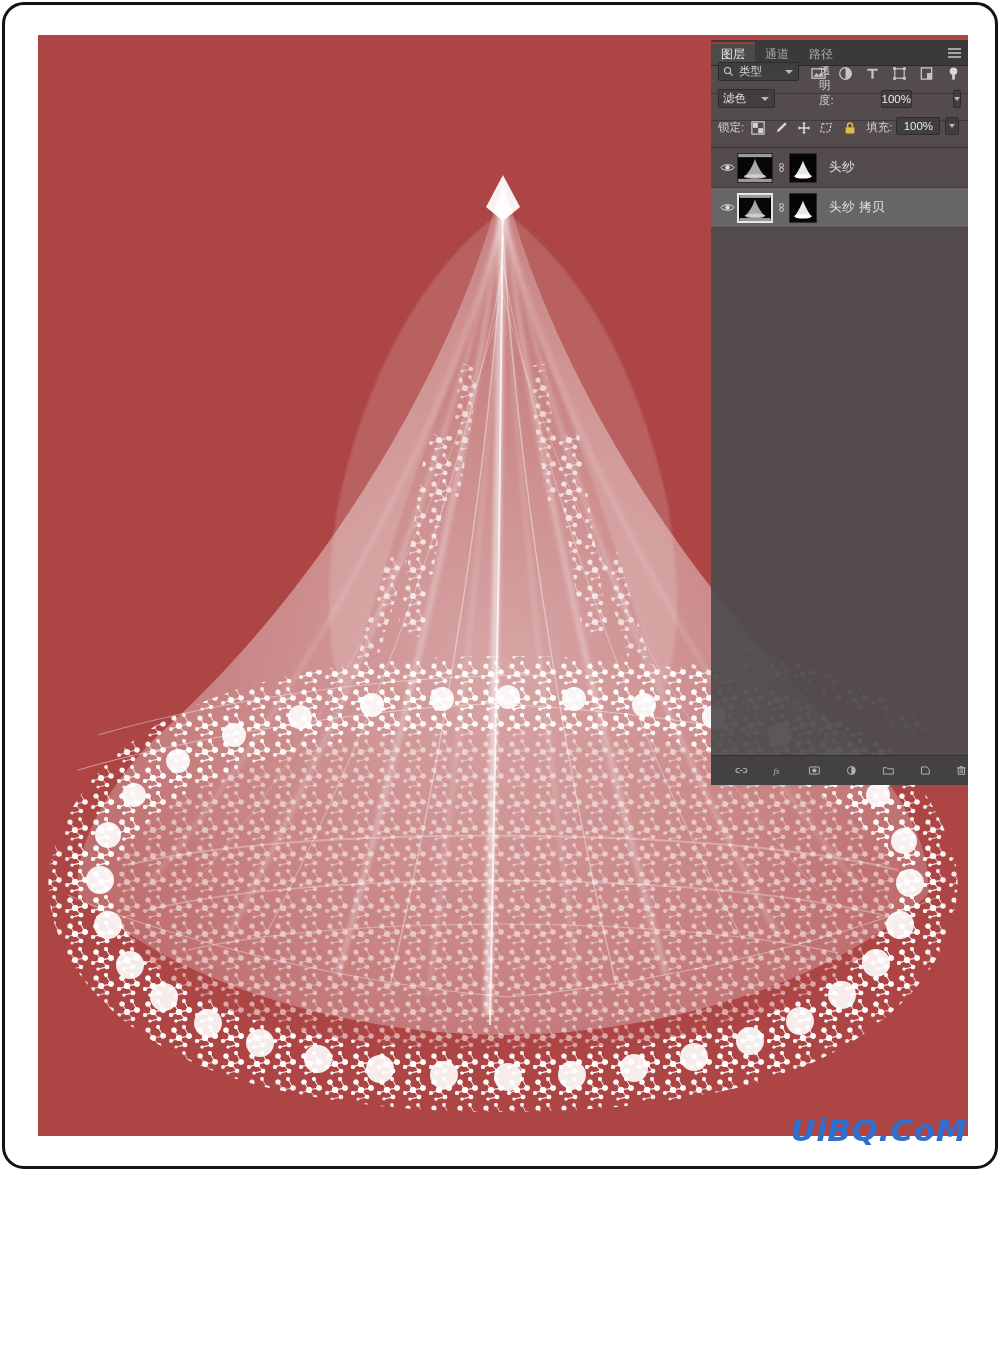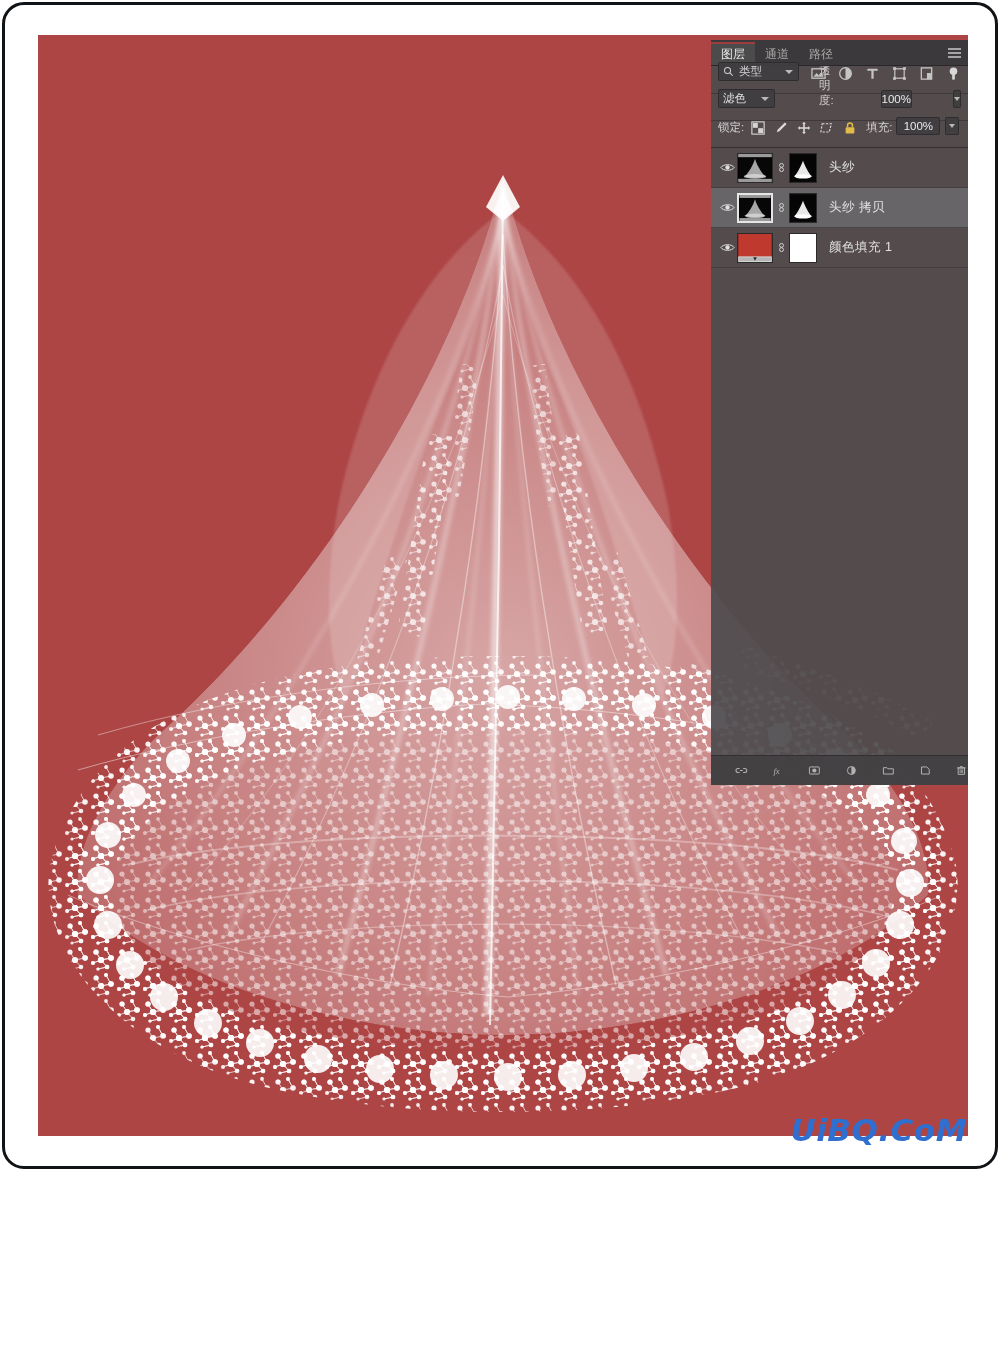--- a/index.html
+++ b/index.html
@@ -555,42 +555,20 @@
               </svg>
             </div>
             <svg class="mask-thumb" viewBox="0 0 28 30">
               <rect width="28" height="30" fill="#050505"></rect>
               <path d="M14 7 C12 13, 8 20, 5 24 C9 26, 19 26, 23 24 C20 20, 16 13, 14 7 Z" fill="#e8e8e8"></path>
               <ellipse cx="14" cy="24" rx="9.5" ry="2.4" fill="#ffffff"></ellipse>
             </svg>
             <span class="layer-name">头纱 拷贝</span>
           </div>
 
-          <div class="layer">
-            <div class="eye">
-              <svg viewBox="0 0 18 12" width="15" height="11">
-                <path d="M1 6 C4 1.5, 14 1.5, 17 6 C14 10.5, 4 10.5, 1 6 Z" fill="none" stroke="#e0e0e0" stroke-width="1.2"></path>
-                <circle cx="9" cy="6" r="2.6" fill="#e0e0e0"></circle>
-              </svg>
-            </div>
-            <svg class="thumb" viewBox="0 0 36 30">
-              <rect width="36" height="30" fill="#c0392f"></rect>
-              <rect x="0" y="24" width="36" height="6" fill="#d8d8d8"></rect>
-              <rect x="1" y="25" width="34" height="4" fill="#b5b5b5"></rect>
-              <path d="M16 25 L20 25 L18 28.6 Z" fill="#2b2b2b"></path>
-            </svg>
-            <div class="link-ic">
-              <svg viewBox="0 0 10 16" width="9" height="13">
-                <path d="M5 3 a2.4 2.4 0 1 1 0 4.8 a2.4 2.4 0 1 1 0 -4.8" fill="none" stroke="#d2d2d2" stroke-width="1.2"></path>
-                <path d="M5 8.2 a2.4 2.4 0 1 1 0 4.8 a2.4 2.4 0 1 1 0 -4.8" fill="none" stroke="#d2d2d2" stroke-width="1.2"></path>
-              </svg>
-            </div>
-            <div class="mask-thumb white"></div>
-            <span class="layer-name">颜色填充 1</span>
-          </div>
 
 
           <div class="panel-spacer"></div>
         </div>
 
         <div class="panel-bottom">
           <svg class="bi" viewBox="0 0 18 16">
             <path d="M7 8 H11" stroke="#cbcbcb" stroke-width="1.5"></path>
             <path d="M6.5 5.2 H4.2 a2.8 2.8 0 0 0 0 5.6 H6.5" fill="none" stroke="#cbcbcb" stroke-width="1.5"></path>
             <path d="M11.5 5.2 H13.8 a2.8 2.8 0 0 1 0 5.6 H11.5" fill="none" stroke="#cbcbcb" stroke-width="1.5"></path>

